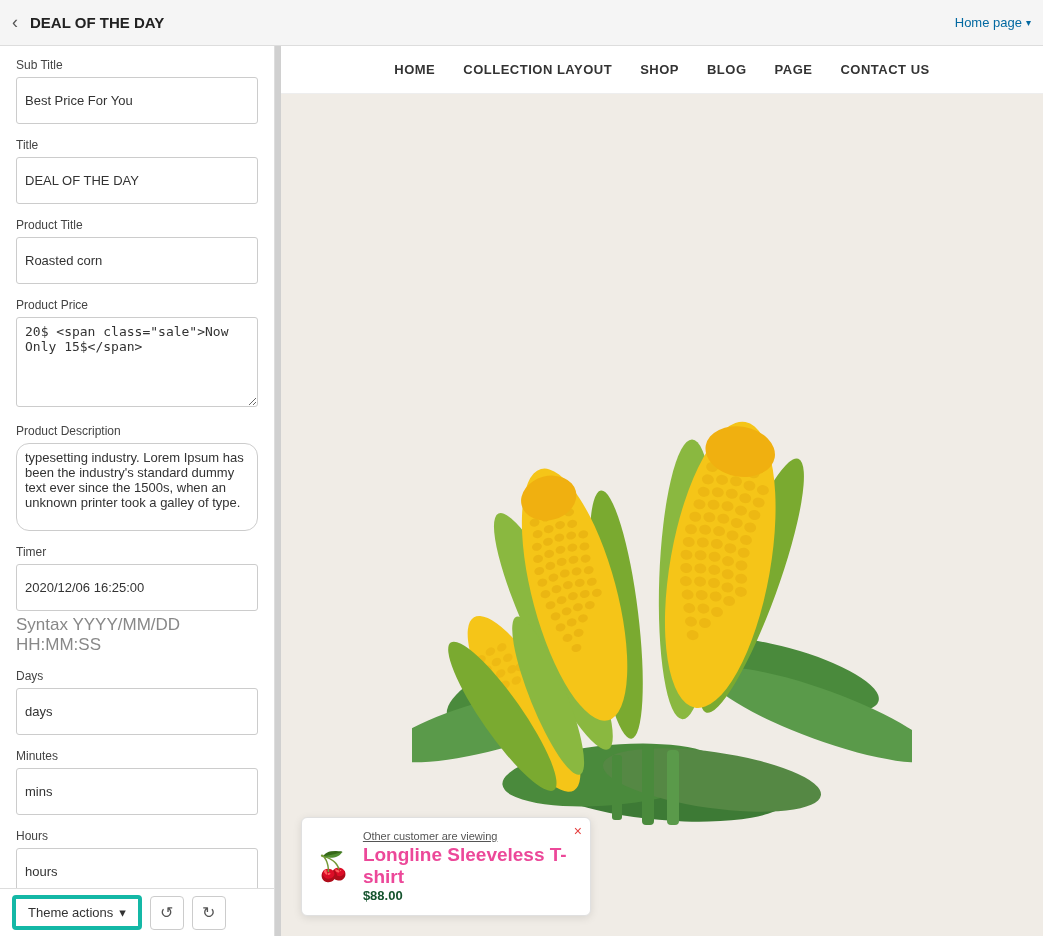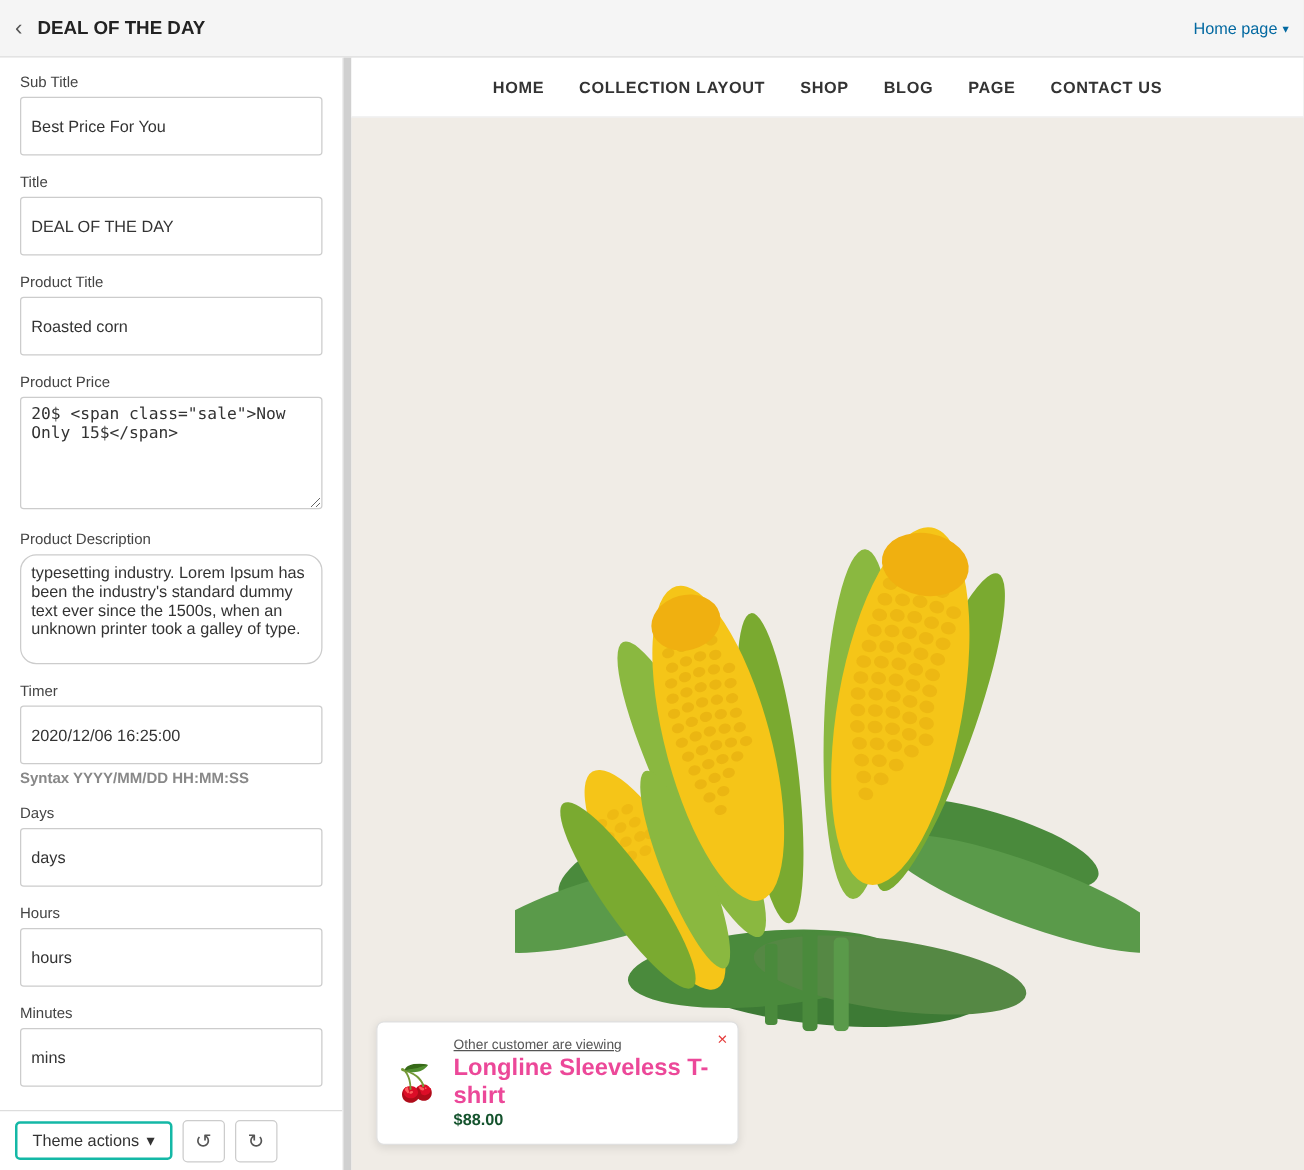--- a/index.html
+++ b/index.html
@@ -85,24 +85,23 @@
       border-radius: 3px;
       padding: 6px 8px;
       font-size: 13px;
       color: #333;
       outline: none;
       background: #fff;
       resize: both;
       min-height: 90px;
     }
     .field-hint {
-      font-size: 12px;
+      font-size: 17px;
       color: #888;
       margin-top: 4px;
-      font-weight: bold;
     }
 
     
     .textarea-wrapper {
       position: relative;
     }
     .textarea-inner {
       width: 100%;
       height: 88px;
       overflow-y: scroll;
@@ -126,21 +125,21 @@
       align-items: center;
       padding: 0 12px;
       gap: 8px;
       flex-shrink: 0;
     }
     .theme-actions-btn {
       display: flex;
       align-items: center;
       gap: 6px;
       background: #fff;
-      border: 2px solid #14b8a6;
+      border: 4px solid #14b8a6;
       border-radius: 4px;
       padding: 6px 12px;
       font-size: 13px;
       cursor: pointer;
       color: #333;
     }
     .icon-btn {
       width: 34px;
       height: 34px;
       border: 1px solid #ccc;
@@ -319,27 +318,27 @@
         <input class="field-input" type="text" value="2020/12/06 16:25:00" style="">
         <div class="field-hint">Syntax YYYY/MM/DD HH:MM:SS</div>
       </div>
 
       <div class="field-group">
         <div class="field-label">Days</div>
         <input class="field-input" type="text" value="days" style="">
       </div>
 
       <div class="field-group">
+        <div class="field-label">Minutes</div>
+        <input class="field-input" type="text" value="mins" style="">
+      </div>
+
+      <div class="field-group">
         <div class="field-label">Hours</div>
         <input class="field-input" type="text" value="hours" style="">
-      </div>
-
-      <div class="field-group">
-        <div class="field-label">Minutes</div>
-        <input class="field-input" type="text" value="mins" style="">
       </div>
 
     </div>
 
     <div class="bottom-bar">
       <button class="theme-actions-btn">
         <span>Theme actions</span>
         <span>▾</span>
       </button>
       <div class="icon-btn">

